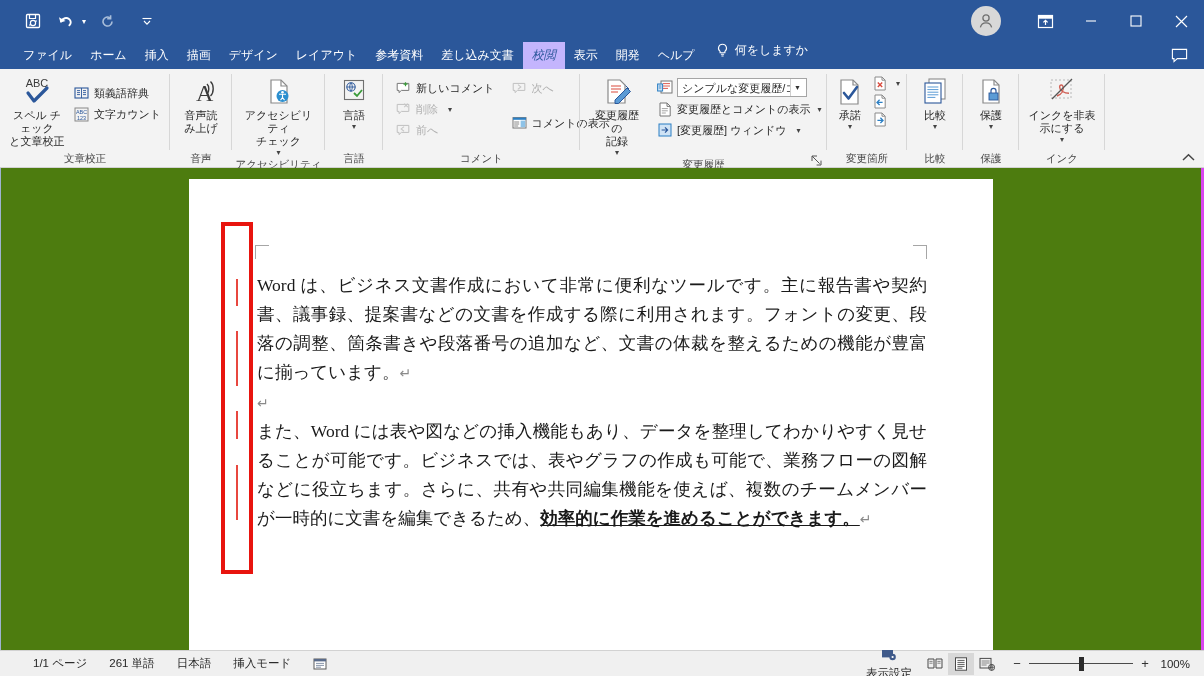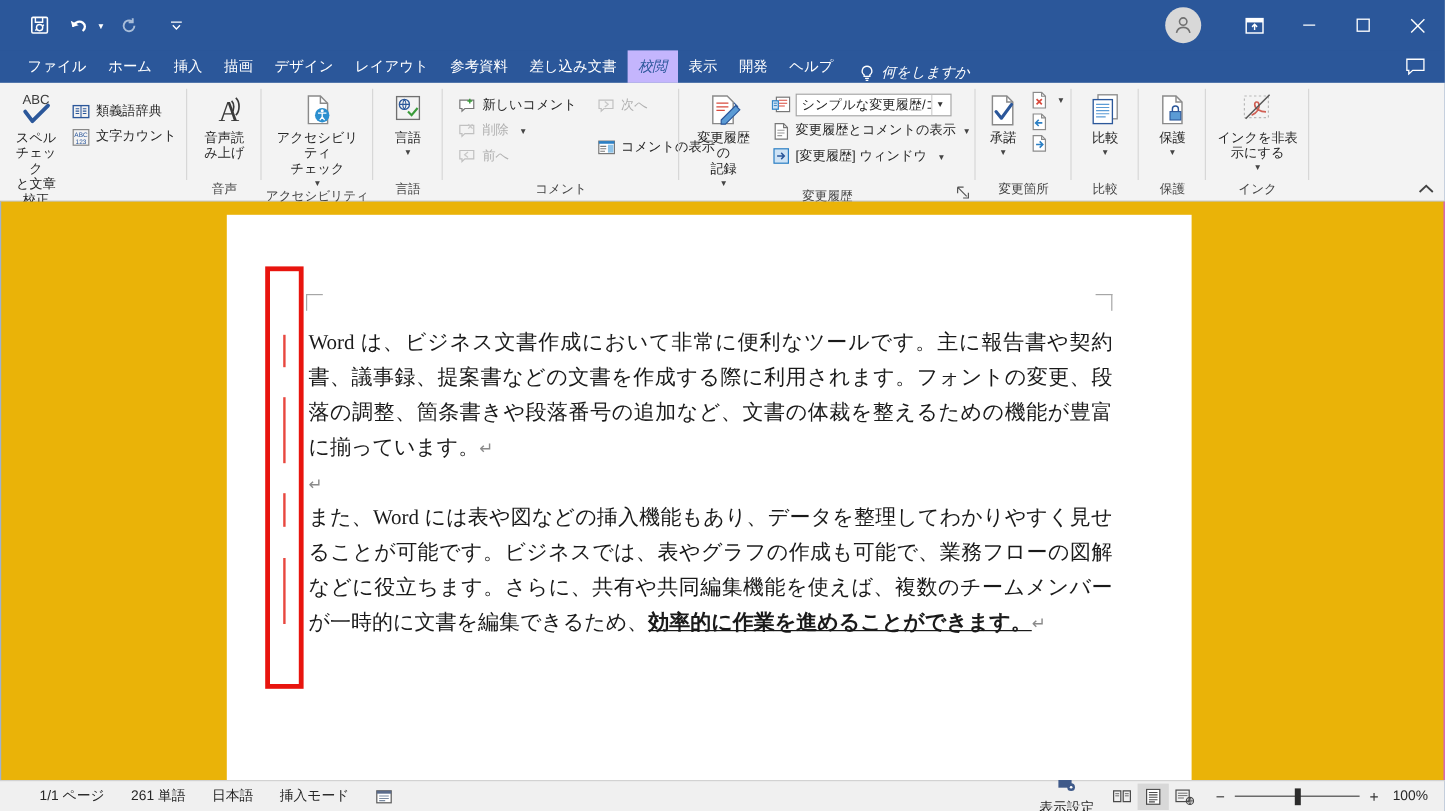--- a/index.html
+++ b/index.html
@@ -50,22 +50,22 @@
   .tabstrip {
     height: 27px; background: #2b579a; display: flex; align-items: stretch;
     padding-left: 14px; flex: 0 0 27px; position: relative;
   }
   .tab {
     padding: 0 9px; display: flex; align-items: center; justify-content: center;
     color: #ffffff; font-size: 12px; height: 27px; white-space: nowrap;
   }
   .tab.active { background: #c4b5fd; color: #2b579a; font-style: italic; }
   .tellme {
-    display: flex; align-items: flex-end; gap: 5px; margin-left: 12px;
-    color: #fff; font-size: 12px; font-style: italic;
+    display: flex; align-items: flex-start; gap: 5px; margin-left: 12px;
+    color: #fff; font-size: 12px;
   }
   .bulb { width: 14px; height: 16px; display: flex; align-items: center; }
   .comment-icon-right {
     position: absolute; right: 16px; top: 0; height: 27px;
     display: flex; align-items: center; color: #fff;
   }
 
   
   .ribbon {
     background: #f3f3f3; height: 99px; flex: 0 0 99px;
@@ -115,22 +115,22 @@
     position: absolute; right: 4px; bottom: 1px; width: 13px; height: 13px;
     display: flex; align-items: center; justify-content: center; color: #555;
   }
   .ribbon-collapse {
     position: absolute; right: 8px; bottom: 2px; width: 16px; height: 16px;
     display: flex; align-items: center; justify-content: center; color: #444; font-size: 11px;
   }
 
   
   .docarea {
-    flex: 1; background: #eab308; position: relative; overflow: hidden;
-    border-left: 1px solid #9fb3d1; border-right: 1px solid #d946ef;
+    flex: 1; background: #4d7c0f; position: relative; overflow: hidden;
+    border-left: 1px solid #9fb3d1; border-right: 3px solid #d946ef;
   }
   .page {
     position: absolute; left: 188px; top: 11px; width: 804px; height: 480px;
     background: #ffffff;
   }
   .corner { position: absolute; width: 14px; height: 14px; }
   .corner.tl { left: 66px; top: 66px; border-left: 1px solid #a6a6a6; border-top: 1px solid #a6a6a6; }
   .corner.tr { right: 66px; top: 66px; border-right: 1px solid #a6a6a6; border-top: 1px solid #a6a6a6; }
   .textblock {
     position: absolute; left: 68px; top: 92px; width: 670px;
@@ -263,21 +263,21 @@
     </div>
     <div class="comment-icon-right">
       <svg width="17" height="15" viewBox="0 0 17 15">
           <path d="M1.4 1.4h14.2v9.2H6.3L3 13.6v-3H1.4z" fill="none" stroke="#fff" stroke-width="1.1"></path>
         </svg>
     </div>
   </div>
 
   <div class="ribbon">
 
-    <div class="group" style="width:156px;">
+    <div class="group" style="width:170px;">
       <div class="group-body">
         <div class="bigbtn" style="width:80px;">
           <span class="ico">
             <svg width="34" height="32" viewBox="0 0 34 32">
                 <text x="17" y="11" font-size="11" text-anchor="middle" fill="#3a3a3a" font-family="Liberation Sans">ABC</text>
                 <path d="M8 17l6 8 13-13" fill="none" stroke="#2b579a" stroke-width="3.2" stroke-linecap="round" stroke-linejoin="round"></path>
               </svg>
           </span>
           <span class="lbl">スペル チェック
 と文章校正</span>

